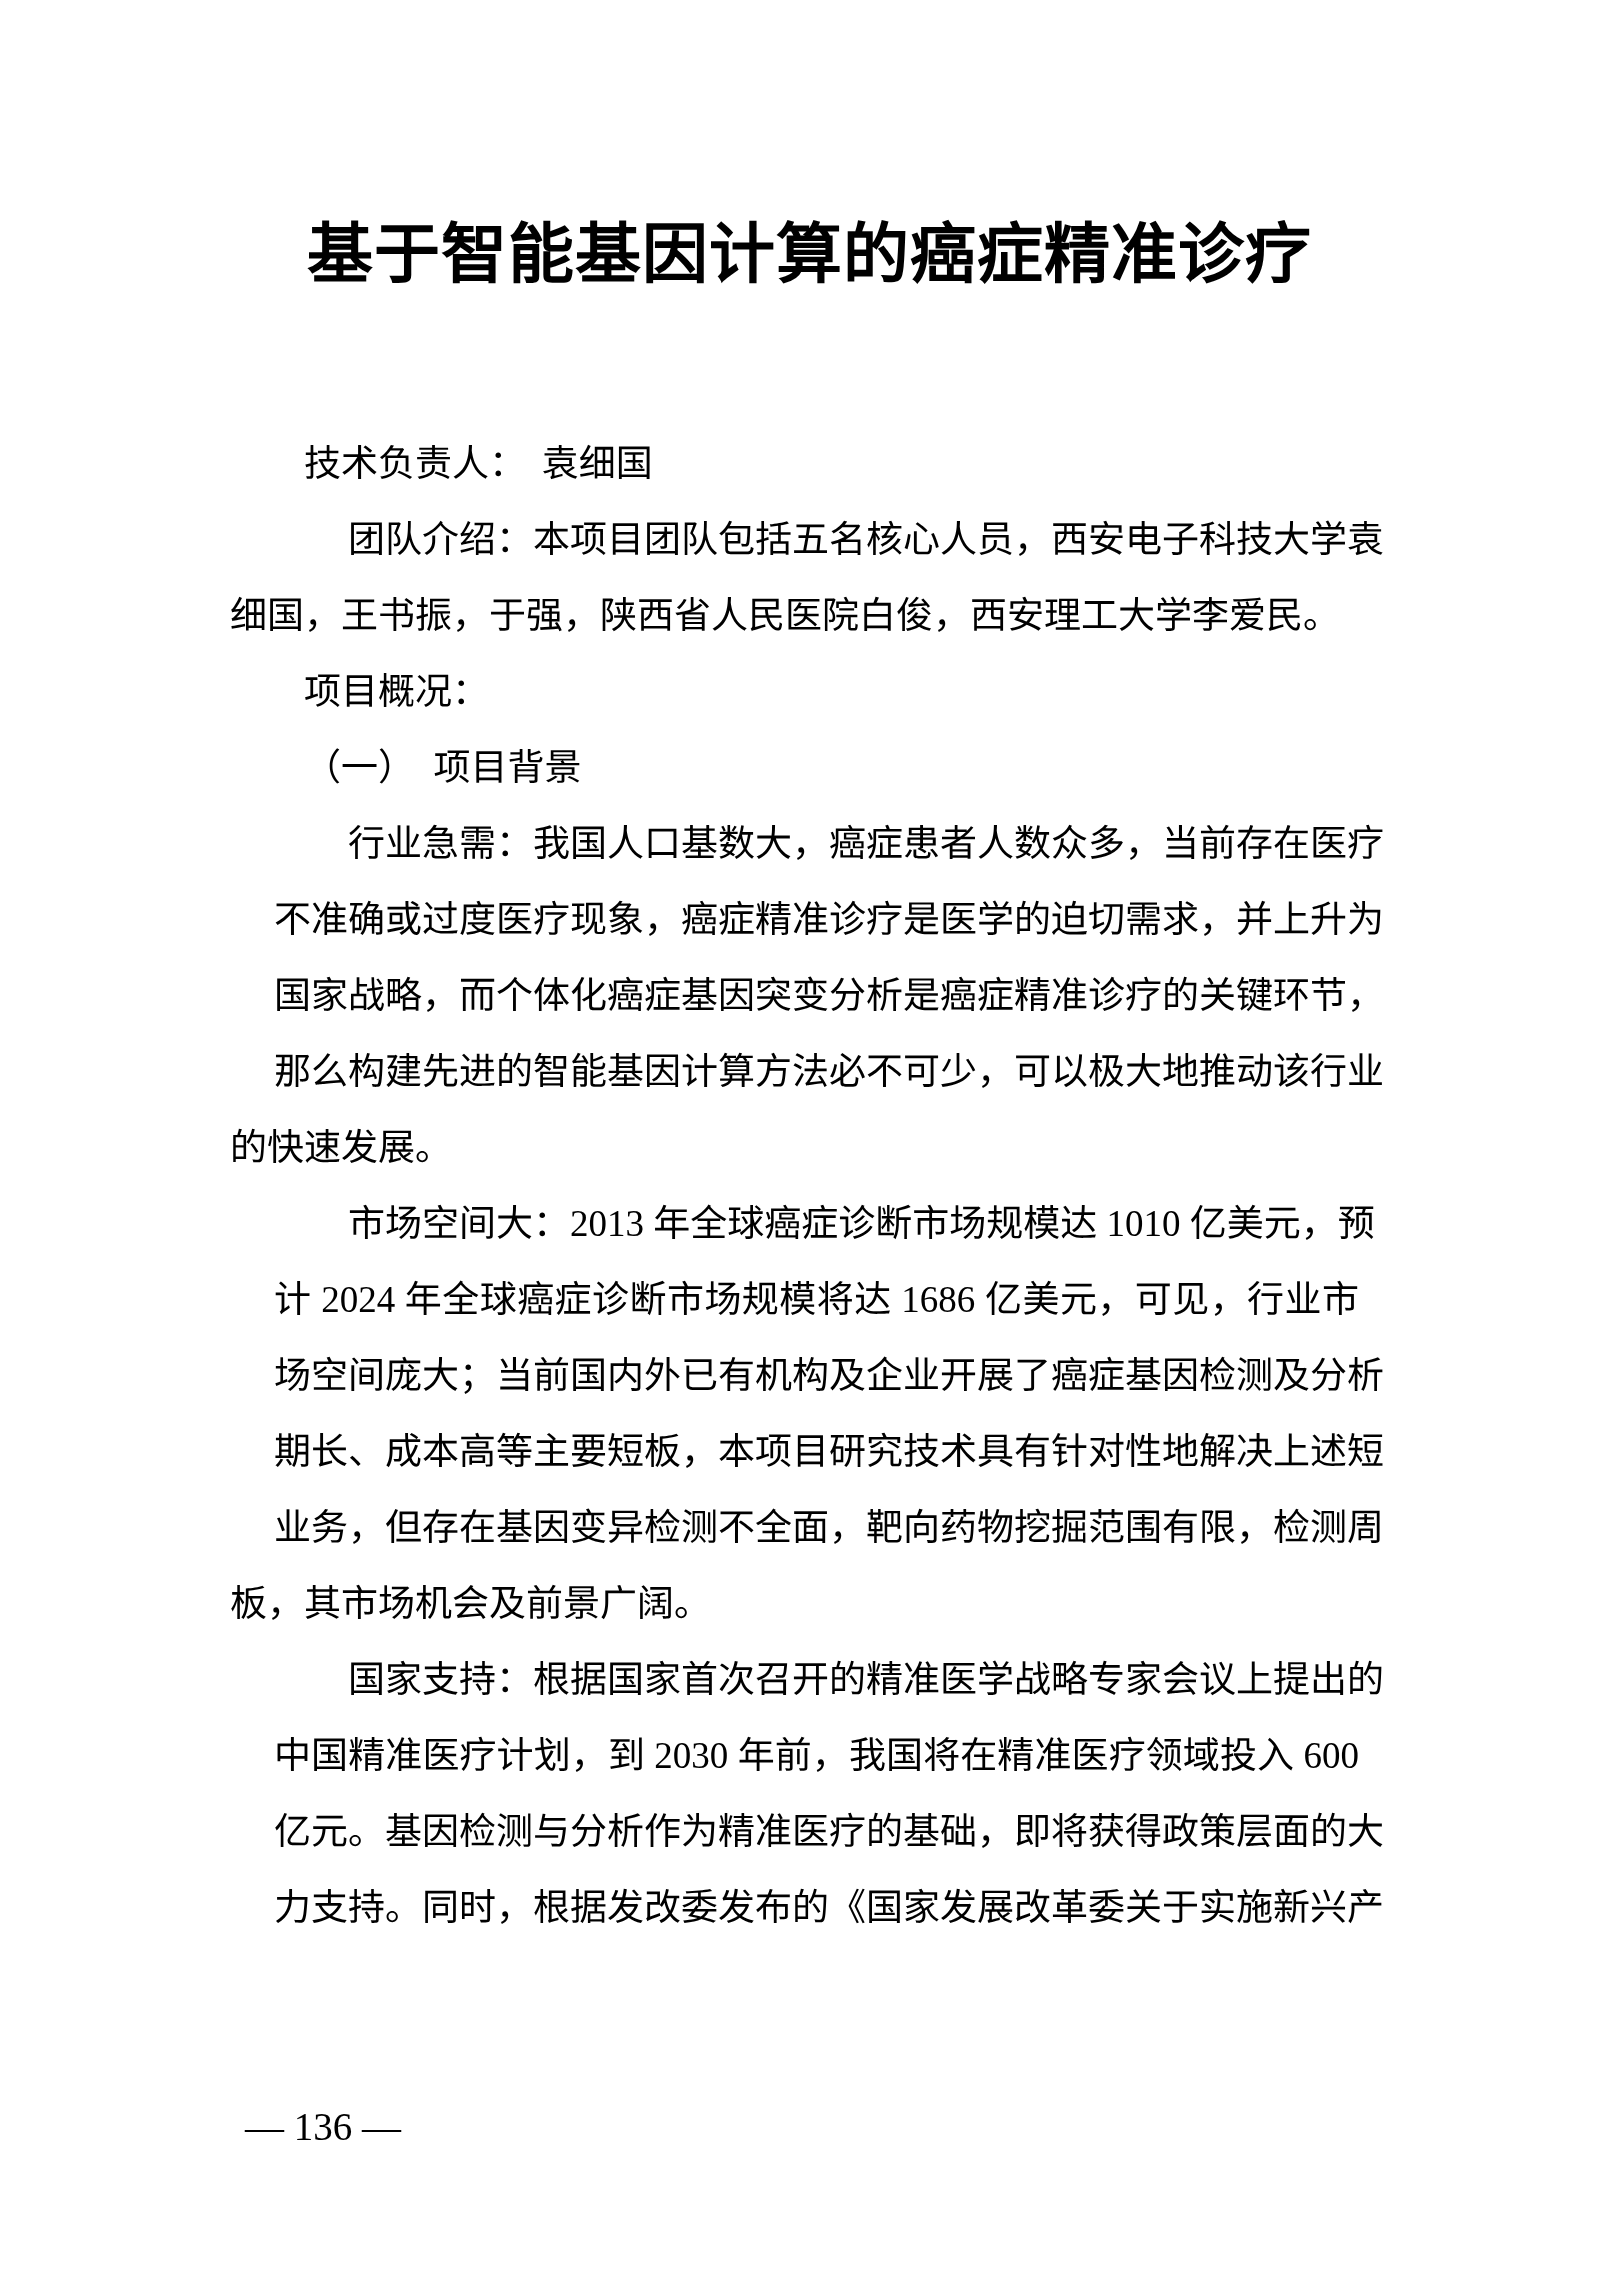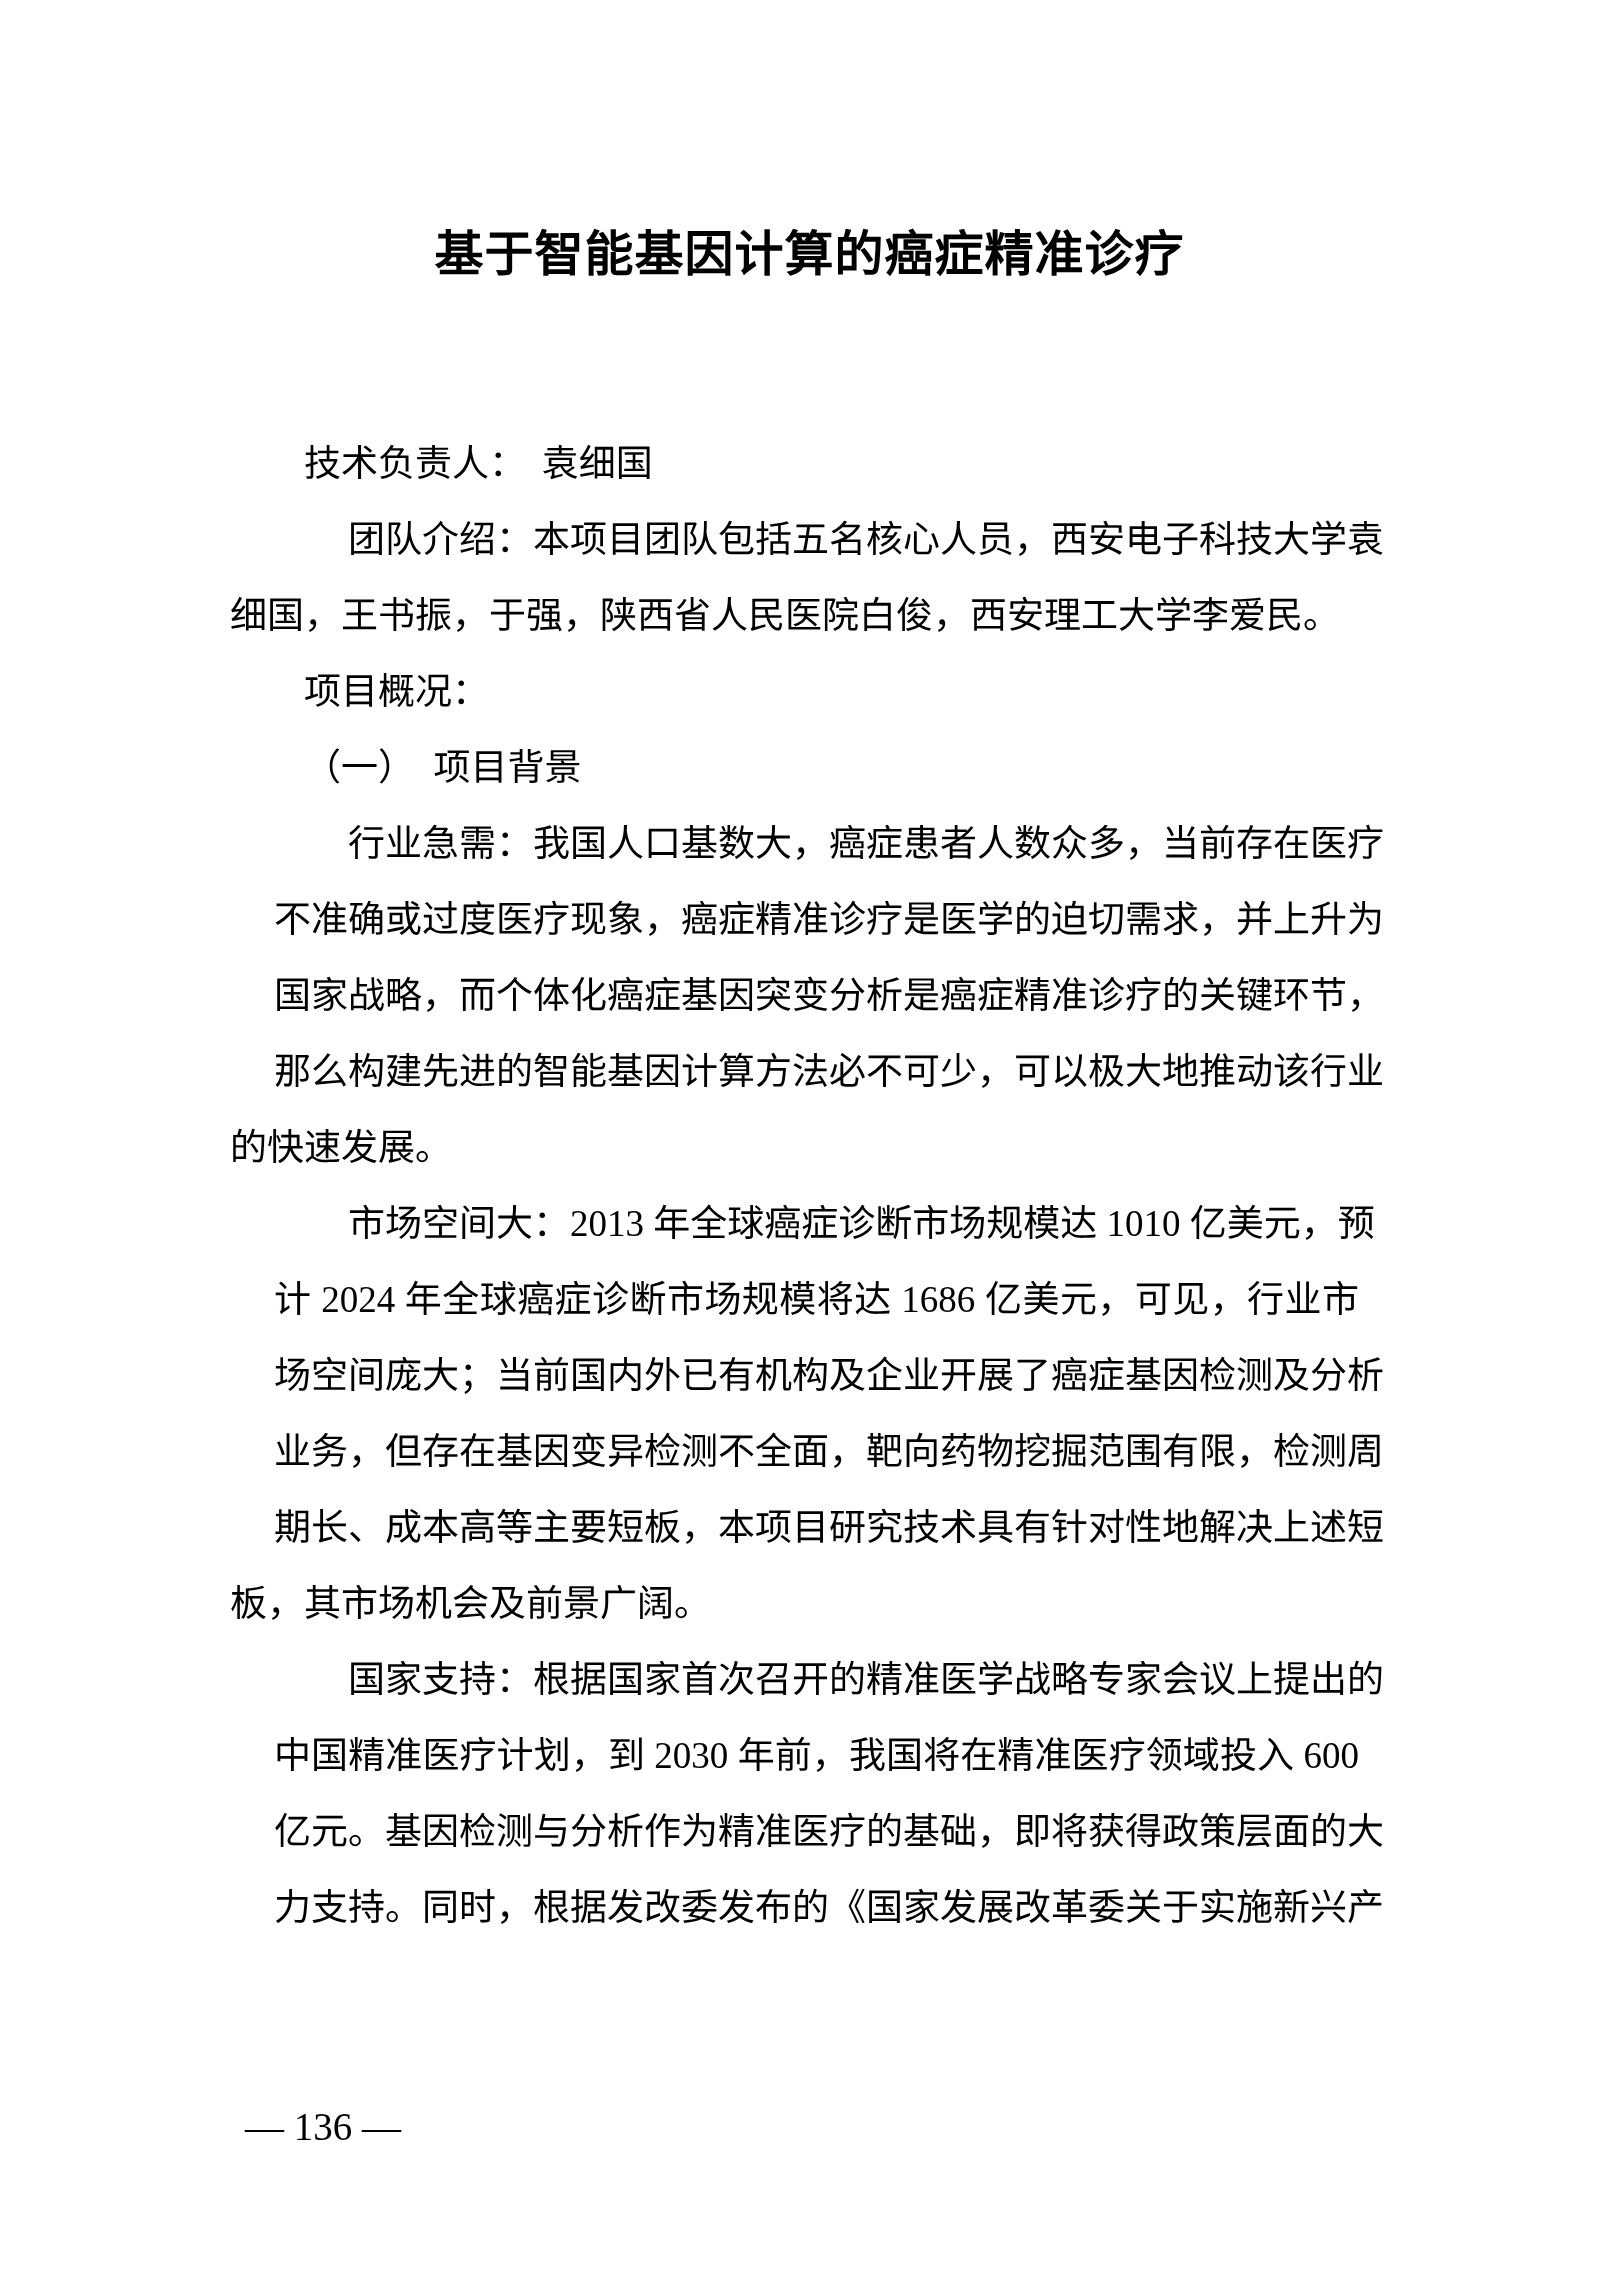--- a/index.html
+++ b/index.html
@@ -17,21 +17,21 @@
     left: 0; top: 0;
     width: 1621px; height: 2293px;
     background: #ffffff;
   }
   .doc-title {
     position: absolute;
     left: 245px;
     top: 218px;
     width: 1129px;
     margin: 0;
-    font-size: 49px;
+    font-size: 66px;
     font-weight: 700;
     line-height: 74px;
     text-align: center;
     letter-spacing: 1px;
     white-space: nowrap;
   }
   .doc-body {
     position: absolute;
     left: 230px;
     top: 426px;
@@ -78,22 +78,22 @@
     <p class="line indent">项目概况：</p>
     <p class="line indent">（一）　项目背景</p>
     <p class="line indent fill">行业急需：我国人口基数大，癌症患者人数众多，当前存在医疗</p>
     <p class="line fill">不准确或过度医疗现象，癌症精准诊疗是医学的迫切需求，并上升为</p>
     <p class="line fill">国家战略，而个体化癌症基因突变分析是癌症精准诊疗的关键环节，</p>
     <p class="line fill">那么构建先进的智能基因计算方法必不可少，可以极大地推动该行业</p>
     <p class="line">的快速发展。</p>
     <p class="line indent fill">市场空间大：2013 年全球癌症诊断市场规模达 1010 亿美元，预</p>
     <p class="line fill">计 2024 年全球癌症诊断市场规模将达 1686 亿美元，可见，行业市</p>
     <p class="line fill">场空间庞大；当前国内外已有机构及企业开展了癌症基因检测及分析</p>
+    <p class="line fill">期长、成本高等主要短板，本项目研究技术具有针对性地解决上述短</p>
     <p class="line fill">业务，但存在基因变异检测不全面，靶向药物挖掘范围有限，检测周</p>
-    <p class="line fill">期长、成本高等主要短板，本项目研究技术具有针对性地解决上述短</p>
     <p class="line">板，其市场机会及前景广阔。</p>
     <p class="line indent fill">国家支持：根据国家首次召开的精准医学战略专家会议上提出的</p>
     <p class="line fill">中国精准医疗计划，到 2030 年前，我国将在精准医疗领域投入 600</p>
     <p class="line fill">亿元。基因检测与分析作为精准医疗的基础，即将获得政策层面的大</p>
     <p class="line fill">力支持。同时，根据发改委发布的《国家发展改革委关于实施新兴产</p>
 
   </div>
 
   <div class="page-footer">— 136 —</div>
 

